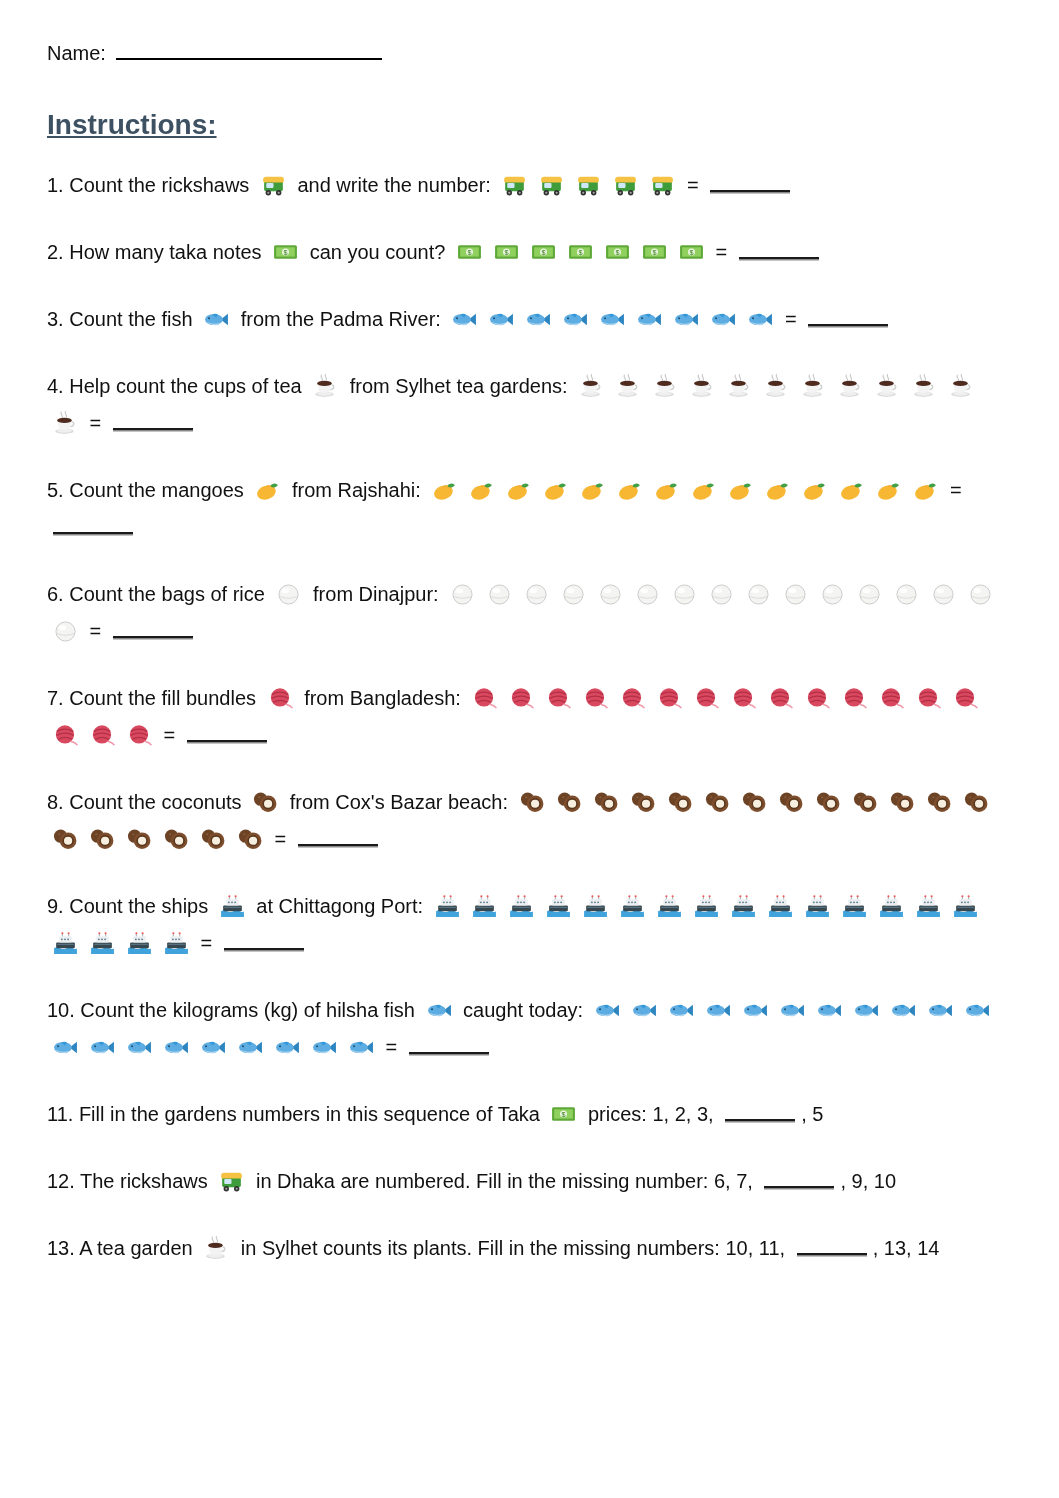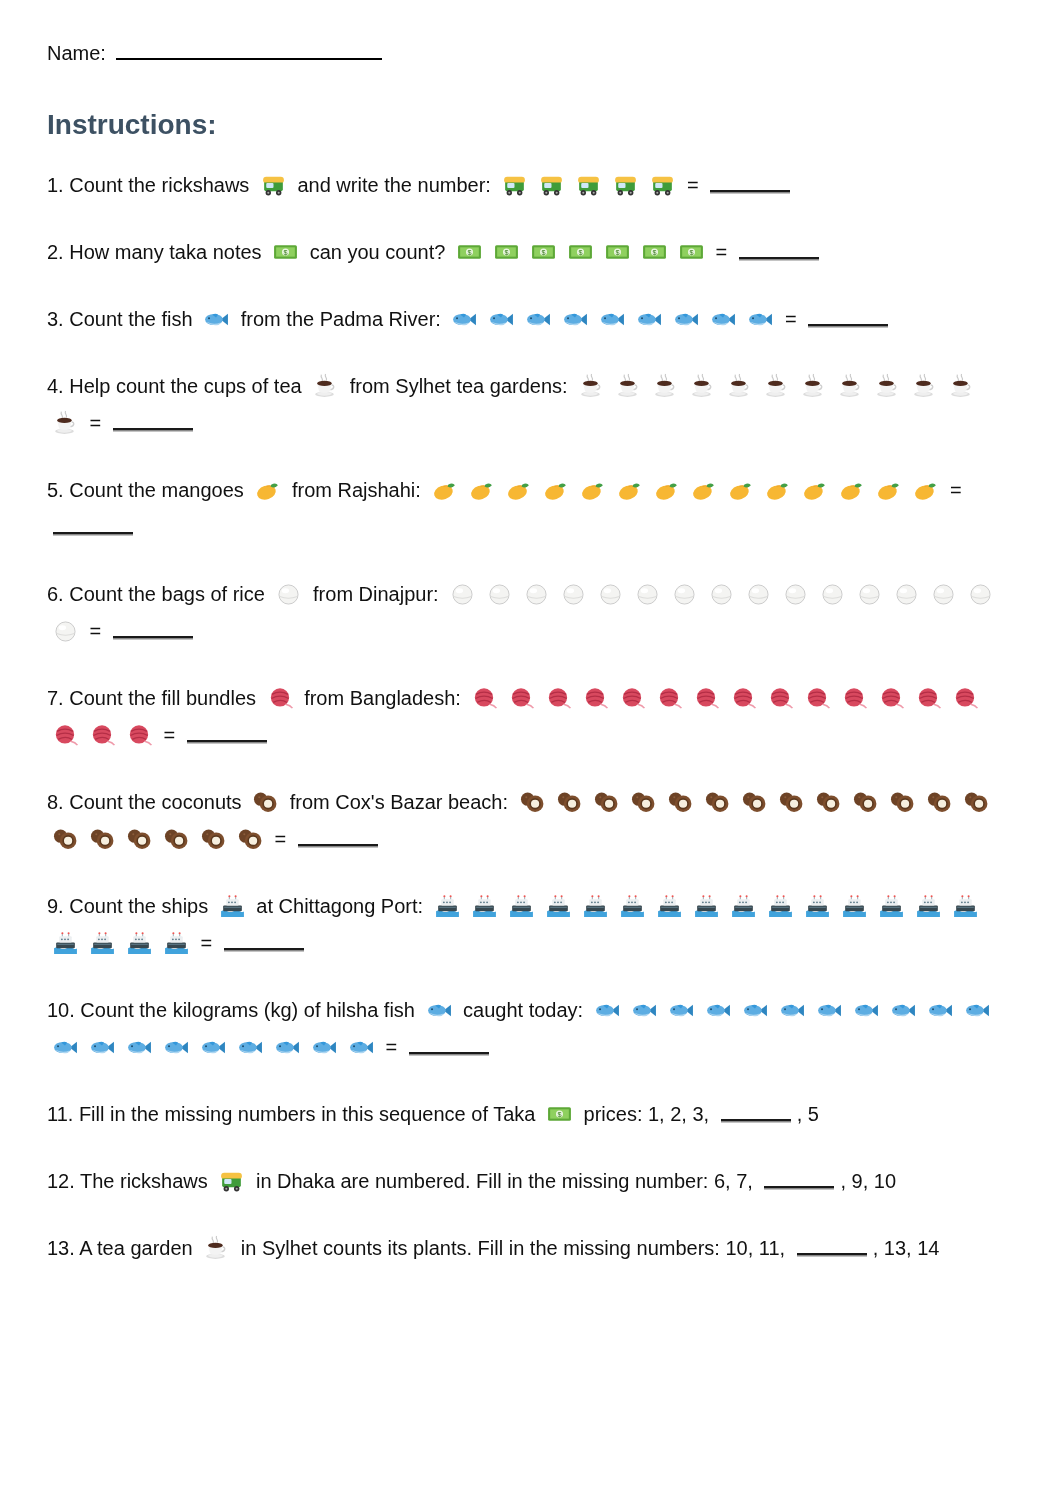--- a/index.html
+++ b/index.html
@@ -25,20 +25,21 @@
   .fill-line{
     display:inline-block; height:0.9em; vertical-align:baseline;
     border-bottom:2px solid #000; margin-left:10px;
   }
   .name-line{width:266px;}
   .date-line{width:258px;}
   h2{
     color:var(--heading);
     font-size:28px; font-weight:bold;
     margin:44px 0 26px 0;
+    text-decoration:underline;
   }
   .intro{font-size:20px; margin:0 0 30px 0; line-height:30px;}
   p.item{
     font-size:20px; line-height:37px;
     margin:0 0 30px 0;
   }
   .icon{display:inline-block; width:27px; height:27px; vertical-align:-7px; margin:0 5px;}
   .icon svg{width:27px; height:27px; display:block;}
   .row-icon{margin:0 5px 0 5px;}
   .blank{
@@ -947,21 +948,21 @@
             <path d="M4 15.5q6.5 3 13 .3l-1.5 2.2q-6.5 1.6-11.5-2z" fill="#aed6f1"></path>
             <path d="M9 8.5q3-2 5.5 0l-2 2.5z" fill="#3498db"></path>
             <circle cx="5.8" cy="11.8" r="1" fill="#1b4f72"></circle>
           </svg></span><span class="icon row-icon" aria-label="🐟"><svg viewBox="0 0 26 26">
             <path d="M17 13l7-5.5v11z" fill="#2e86c1"></path>
             <ellipse cx="10.5" cy="13" rx="8.5" ry="5.4" fill="#5dade2"></ellipse>
             <path d="M4 15.5q6.5 3 13 .3l-1.5 2.2q-6.5 1.6-11.5-2z" fill="#aed6f1"></path>
             <path d="M9 8.5q3-2 5.5 0l-2 2.5z" fill="#3498db"></path>
             <circle cx="5.8" cy="11.8" r="1" fill="#1b4f72"></circle>
           </svg></span><span> = </span><span class="blank"></span></p>
-      <p class="item"><span>11. </span><span>Fill in the missing numbers in this sequence of Taka </span><span class="icon" aria-label="💵"><svg viewBox="0 0 26 26">
+      <p class="item"><span>11. </span><span>Fill in the gardens numbers in this sequence of Taka </span><span class="icon" aria-label="💵"><svg viewBox="0 0 26 26">
             <rect x="2" y="6" width="22" height="13" rx="1.5" fill="#5da837"></rect>
             <rect x="4" y="8" width="18" height="9" fill="#8fd05f"></rect>
             <circle cx="13" cy="12.5" r="3.4" fill="#eaf6e0"></circle>
             <text x="13" y="15" font-size="7" text-anchor="middle" fill="#3c7d1f" font-family="sans-serif">$</text>
           </svg></span><span> prices: 1, 2, 3, </span><span class="blank seq-blank"></span><span>, 5</span></p>
       <p class="item"><span>12. </span><span>The rickshaws </span><span class="icon" aria-label="🛺"><svg viewBox="0 0 26 26">
             <rect x="3" y="4.5" width="20" height="6.5" rx="3" fill="#f6c243"></rect>
             <path d="M4 10h18v6.5a2 2 0 0 1-2 2H6a2 2 0 0 1-2-2z" fill="#3f9c3a"></path>
             <rect x="6" y="10.5" width="7" height="5" rx="1" fill="#cfe8f7"></rect>
             <circle cx="8" cy="20" r="2.6" fill="#333"></circle>

